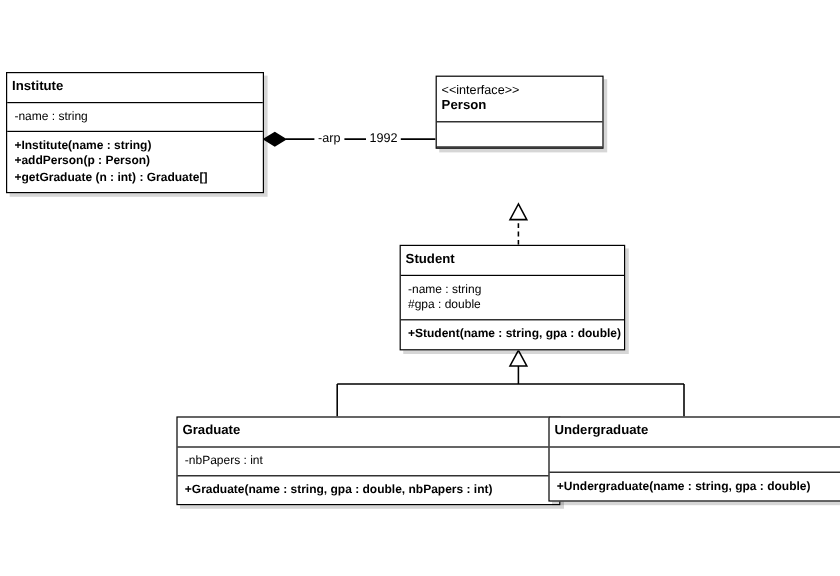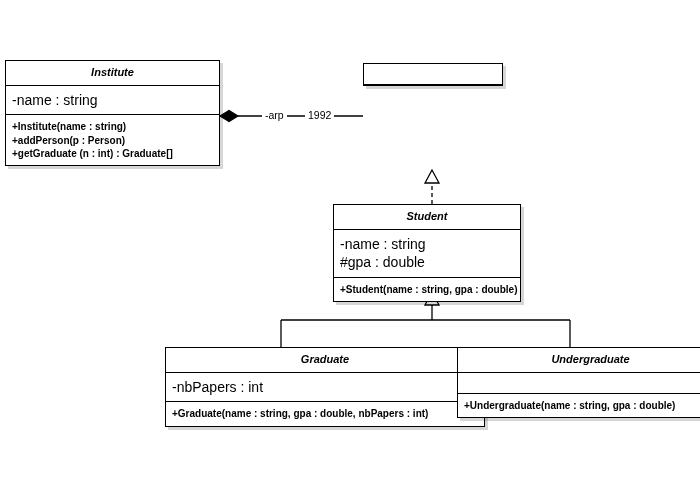--- a/index.html
+++ b/index.html
@@ -32,41 +32,39 @@
     position: absolute;
     box-sizing: border-box;
     background: #ffffff;
     border: 1.6px solid #000000;
     box-shadow: 3px 3px 0 rgba(0,0,0,0.16);
     z-index: 5;
   }
   .uml-header {
     box-sizing: border-box;
     border-bottom: 1.6px solid #000000;
-    text-align: center;
     font-size: 11px;
     font-weight: bold;
     color: #000000;
     line-height: 1.25;
     padding: 5px 4px 5px 4px;
-    font-style: italic;
   }
   .stereotype {
     display: block;
     font-weight: normal;
     font-size: 10.5px;
   }
   .cname {
     display: block;
   }
   .uml-attrs {
     box-sizing: border-box;
     border-bottom: 1.6px solid #000000;
     padding: 5px 6px 5px 6px;
-    font-size: 14px;
+    font-size: 10px;
     color: #000000;
     line-height: 1.33;
   }
   .uml-ops {
     box-sizing: border-box;
     padding: 5px 12px 5px 6px;
     font-size: 10px;
     color: #000000;
     line-height: 1.33;
     font-weight: bold;
@@ -126,37 +124,41 @@
       <div class="member">-name : string</div>
     </div>
     <div class="uml-ops">
       <div class="member">+Institute(name : string)</div>
       <div class="member">+addPerson(p : Person)</div>
       <div class="member">+getGraduate (n : int) : Graduate[]</div>
     </div>
   </div>
 
   <div class="uml-class" style="left:363px; top:63px; width:140px;">
+    <div class="uml-header">
+      <span class="stereotype">&lt;&lt;interface&gt;&gt;</span>
+      <span class="cname">Person</span>
+    </div>
     <div class="uml-attrs empty-compartment"></div>
   </div>
 
   <div class="uml-class" style="left:333px; top:204px; width:188px;">
     <div class="uml-header">
       <span class="cname">Student</span>
     </div>
     <div class="uml-attrs">
       <div class="member">-name : string</div>
       <div class="member">#gpa : double</div>
     </div>
     <div class="uml-ops">
       <div class="member">+Student(name : string, gpa : double)</div>
     </div>
   </div>
 
-  <div class="uml-class" style="left:165px; top:347px; width:320px;">
+  <div class="uml-class" style="left:147px; top:347px; width:320px;">
     <div class="uml-header">
       <span class="cname">Graduate</span>
     </div>
     <div class="uml-attrs">
       <div class="member">-nbPapers : int</div>
     </div>
     <div class="uml-ops">
       <div class="member">+Graduate(name : string, gpa : double, nbPapers : int)</div>
     </div>
   </div>

